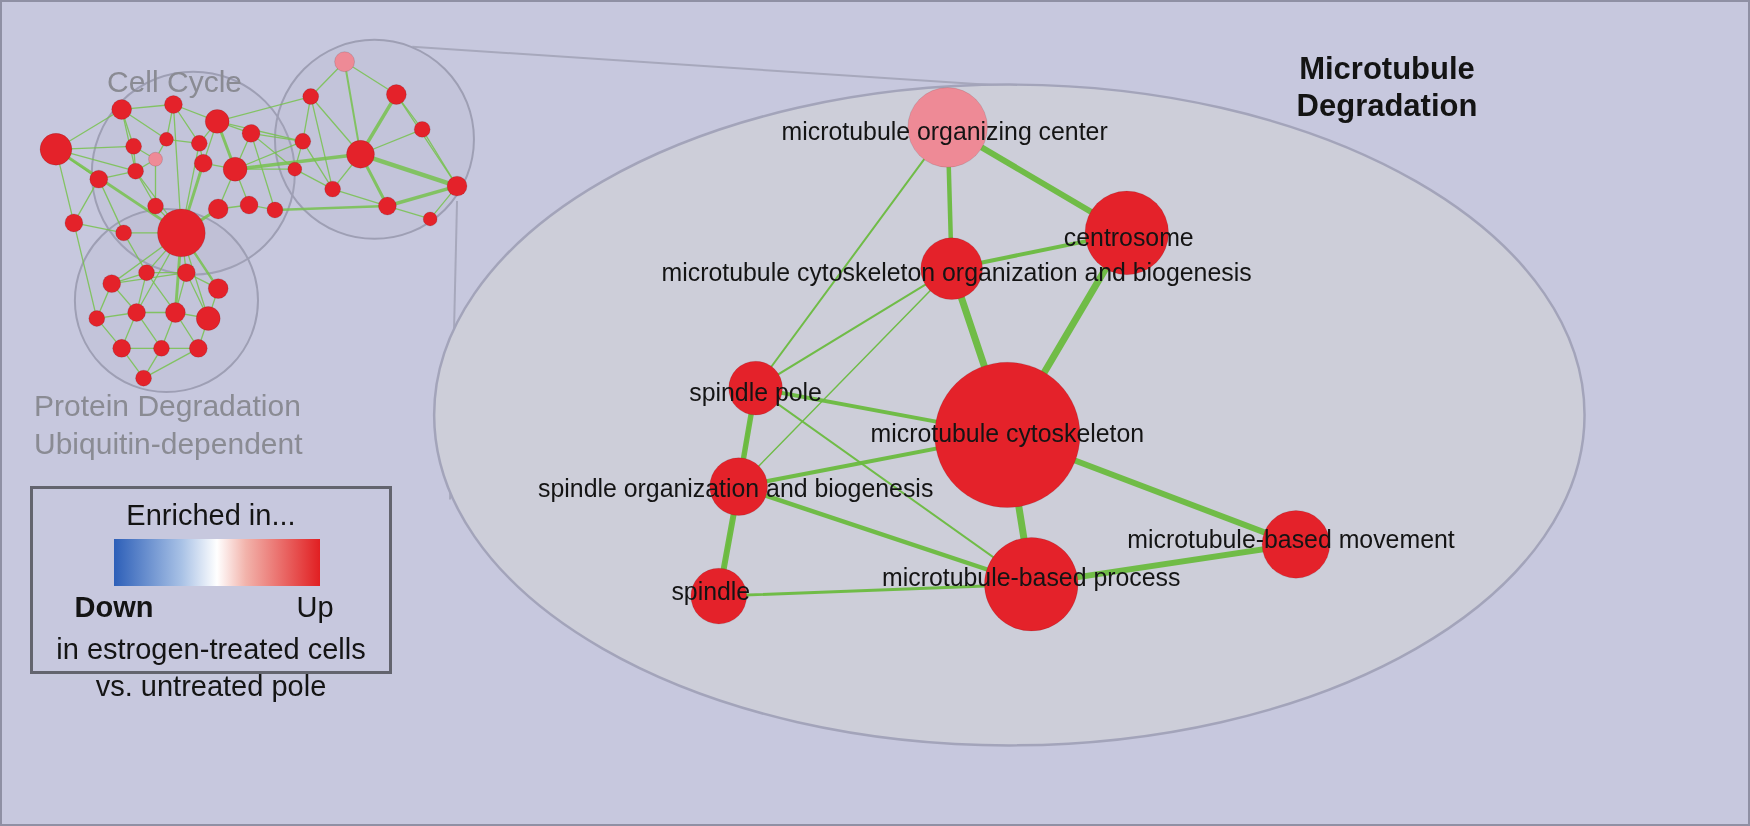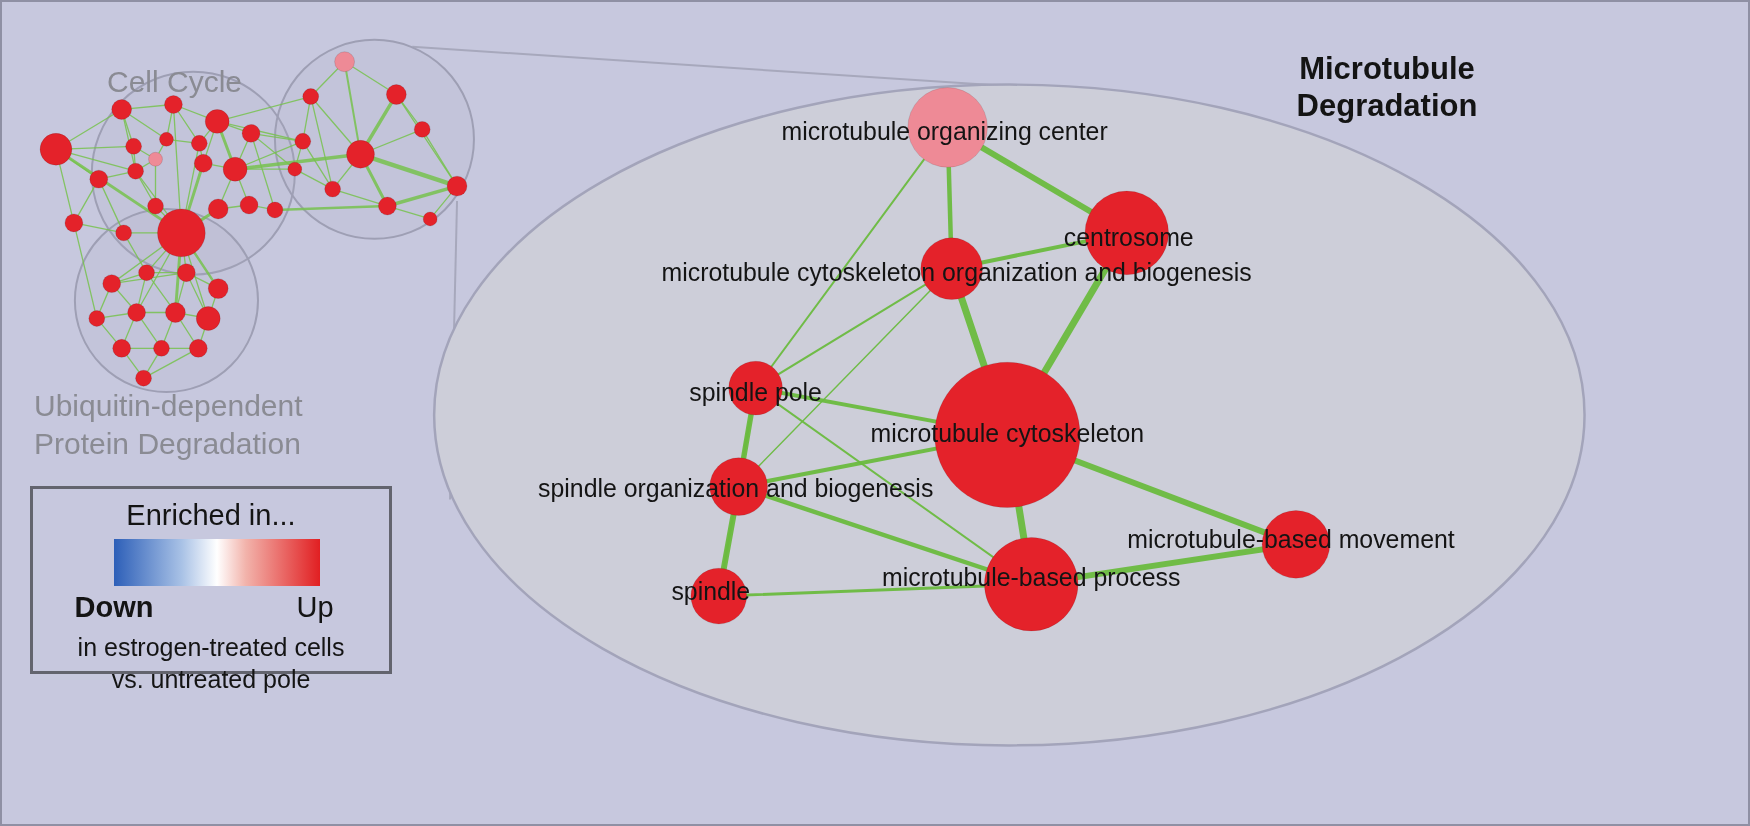--- a/index.html
+++ b/index.html
@@ -27,21 +27,21 @@
   .legend{
     position:absolute;left:28px;top:484px;width:362px;height:188px;
     border:3px solid var(--legend-border,#63646e);
     box-sizing:border-box;
     color:var(--black-text,#141414);
   }
   .legend-title{position:absolute;top:10px;left:0;right:0;text-align:center;font-size:29px;}
   .legend-bar{position:absolute;left:81px;top:50px;width:206px;height:47px;}
   .legend-down{position:absolute;top:102px;left:81px;transform:translateX(-50%);font-size:29px;font-weight:bold;}
   .legend-up{position:absolute;top:102px;left:282px;transform:translateX(-50%);font-size:29px;}
-  .legend-caption{position:absolute;top:142px;left:0;right:0;text-align:center;font-size:25px;line-height:1.28;}
+  .legend-caption{position:absolute;top:142px;left:0;right:0;text-align:center;font-size:29px;line-height:1.28;}
 </style>
 </head>
 <body>
 
 <div class="canvas">
 
   <svg id="network-svg" viewBox="0 0 1750 826" xmlns="http://www.w3.org/2000/svg">
       <line x1="410" y1="45" x2="1000" y2="84" stroke="#a7a8bc" stroke-width="2"></line>
       <line x1="455" y1="200" x2="448" y2="500" stroke="#a7a8bc" stroke-width="2"></line>
       <circle cx="190" cy="172" r="102" fill="rgba(173,174,192,0.15)" stroke="#9e9fb4" stroke-width="2"></circle>
@@ -232,22 +232,22 @@
       <text x="1008" y="442" text-anchor="middle" class="nlabel">microtubule cytoskeleton</text>
       <text x="735" y="497" text-anchor="middle" class="nlabel">spindle organization and biogenesis</text>
       <text x="1293" y="549" text-anchor="middle" class="nlabel">microtubule-based movement</text>
       <text x="1032" y="587" text-anchor="middle" class="nlabel">microtubule-based process</text>
       <text x="710" y="601" text-anchor="middle" class="nlabel">spindle</text>
     </svg>
 
   <div class="fig-label gray-label cell-cycle">Cell Cycle</div>
 
   <div class="fig-label gray-label ubiquitin">
+    <div>Protein Degradation</div>
     <div>Ubiquitin-dependent</div>
-    <div>Protein Degradation</div>
   </div>
 
   <div class="fig-label black-label microtubule">
     <div>Microtubule</div>
     <div>Degradation</div>
   </div>
 
   <div class="legend">
     <div class="legend-title">Enriched in...</div>
     <div class="legend-bar" id="legend-bar" style="background: linear-gradient(90deg, rgb(45, 95, 184) 0%, rgb(169, 194, 230) 33%, rgb(255, 255, 255) 50%, rgb(242, 179, 171) 64%, rgb(225, 31, 34) 100%);"></div>

